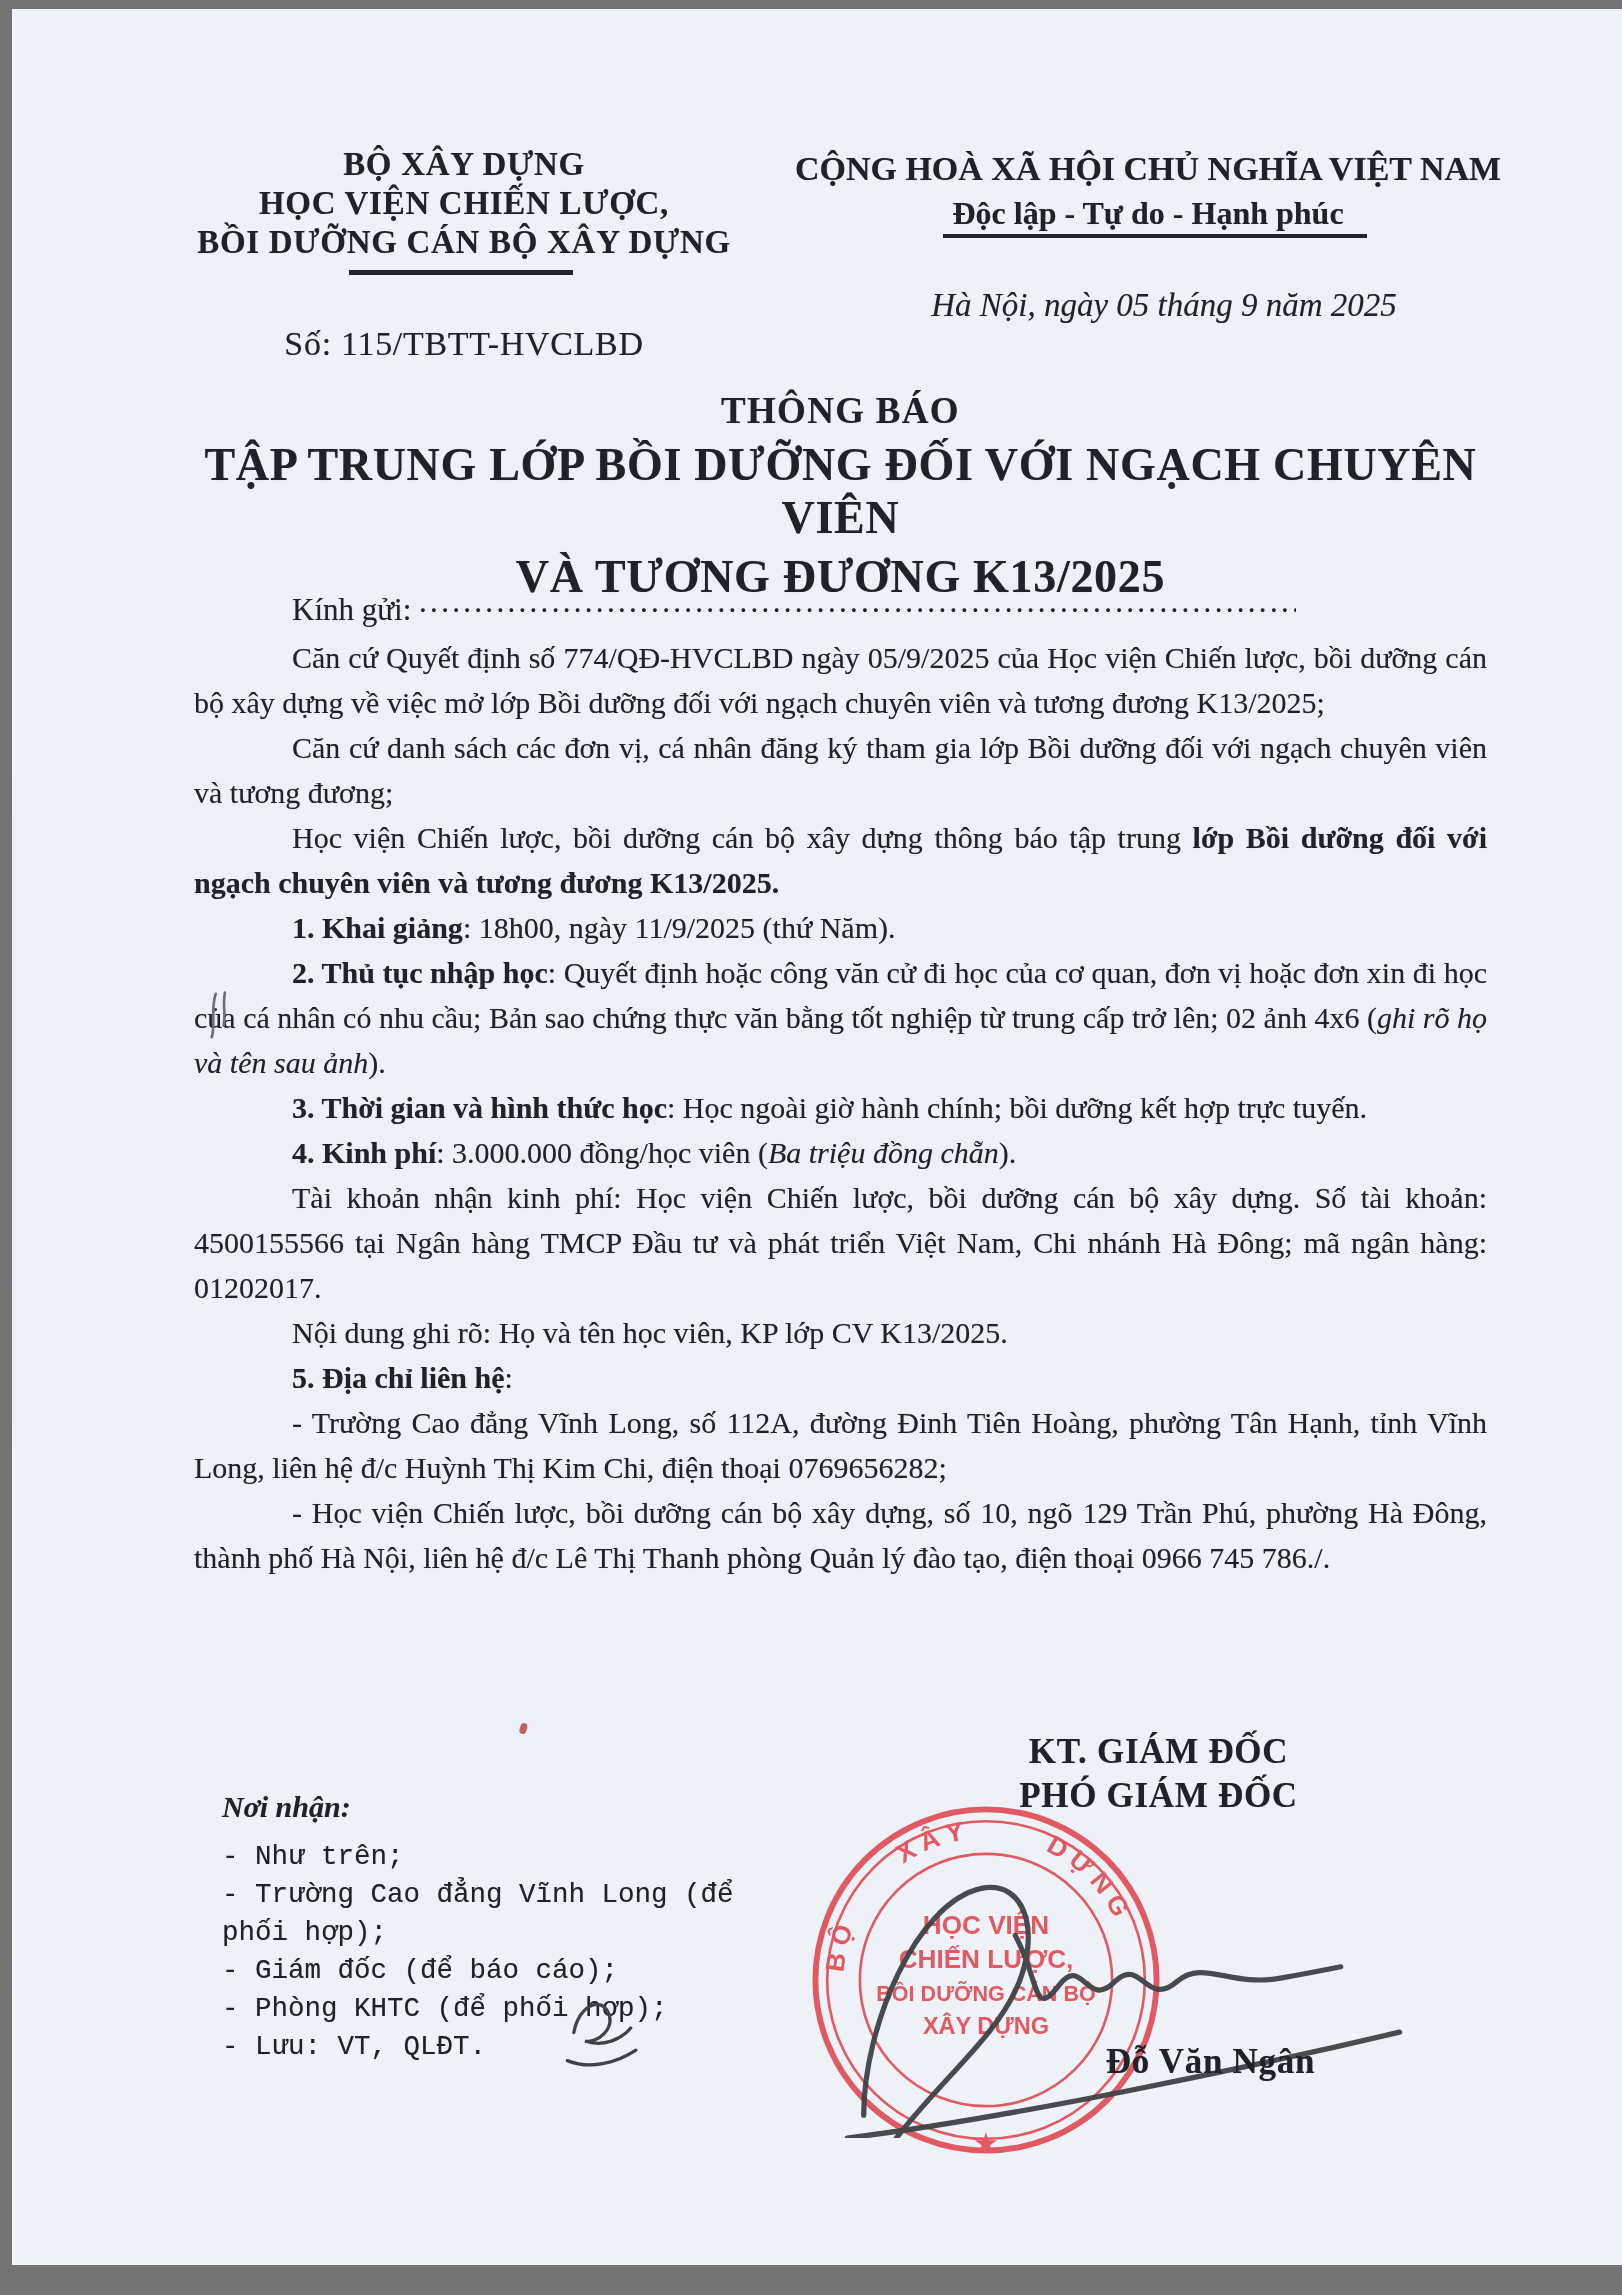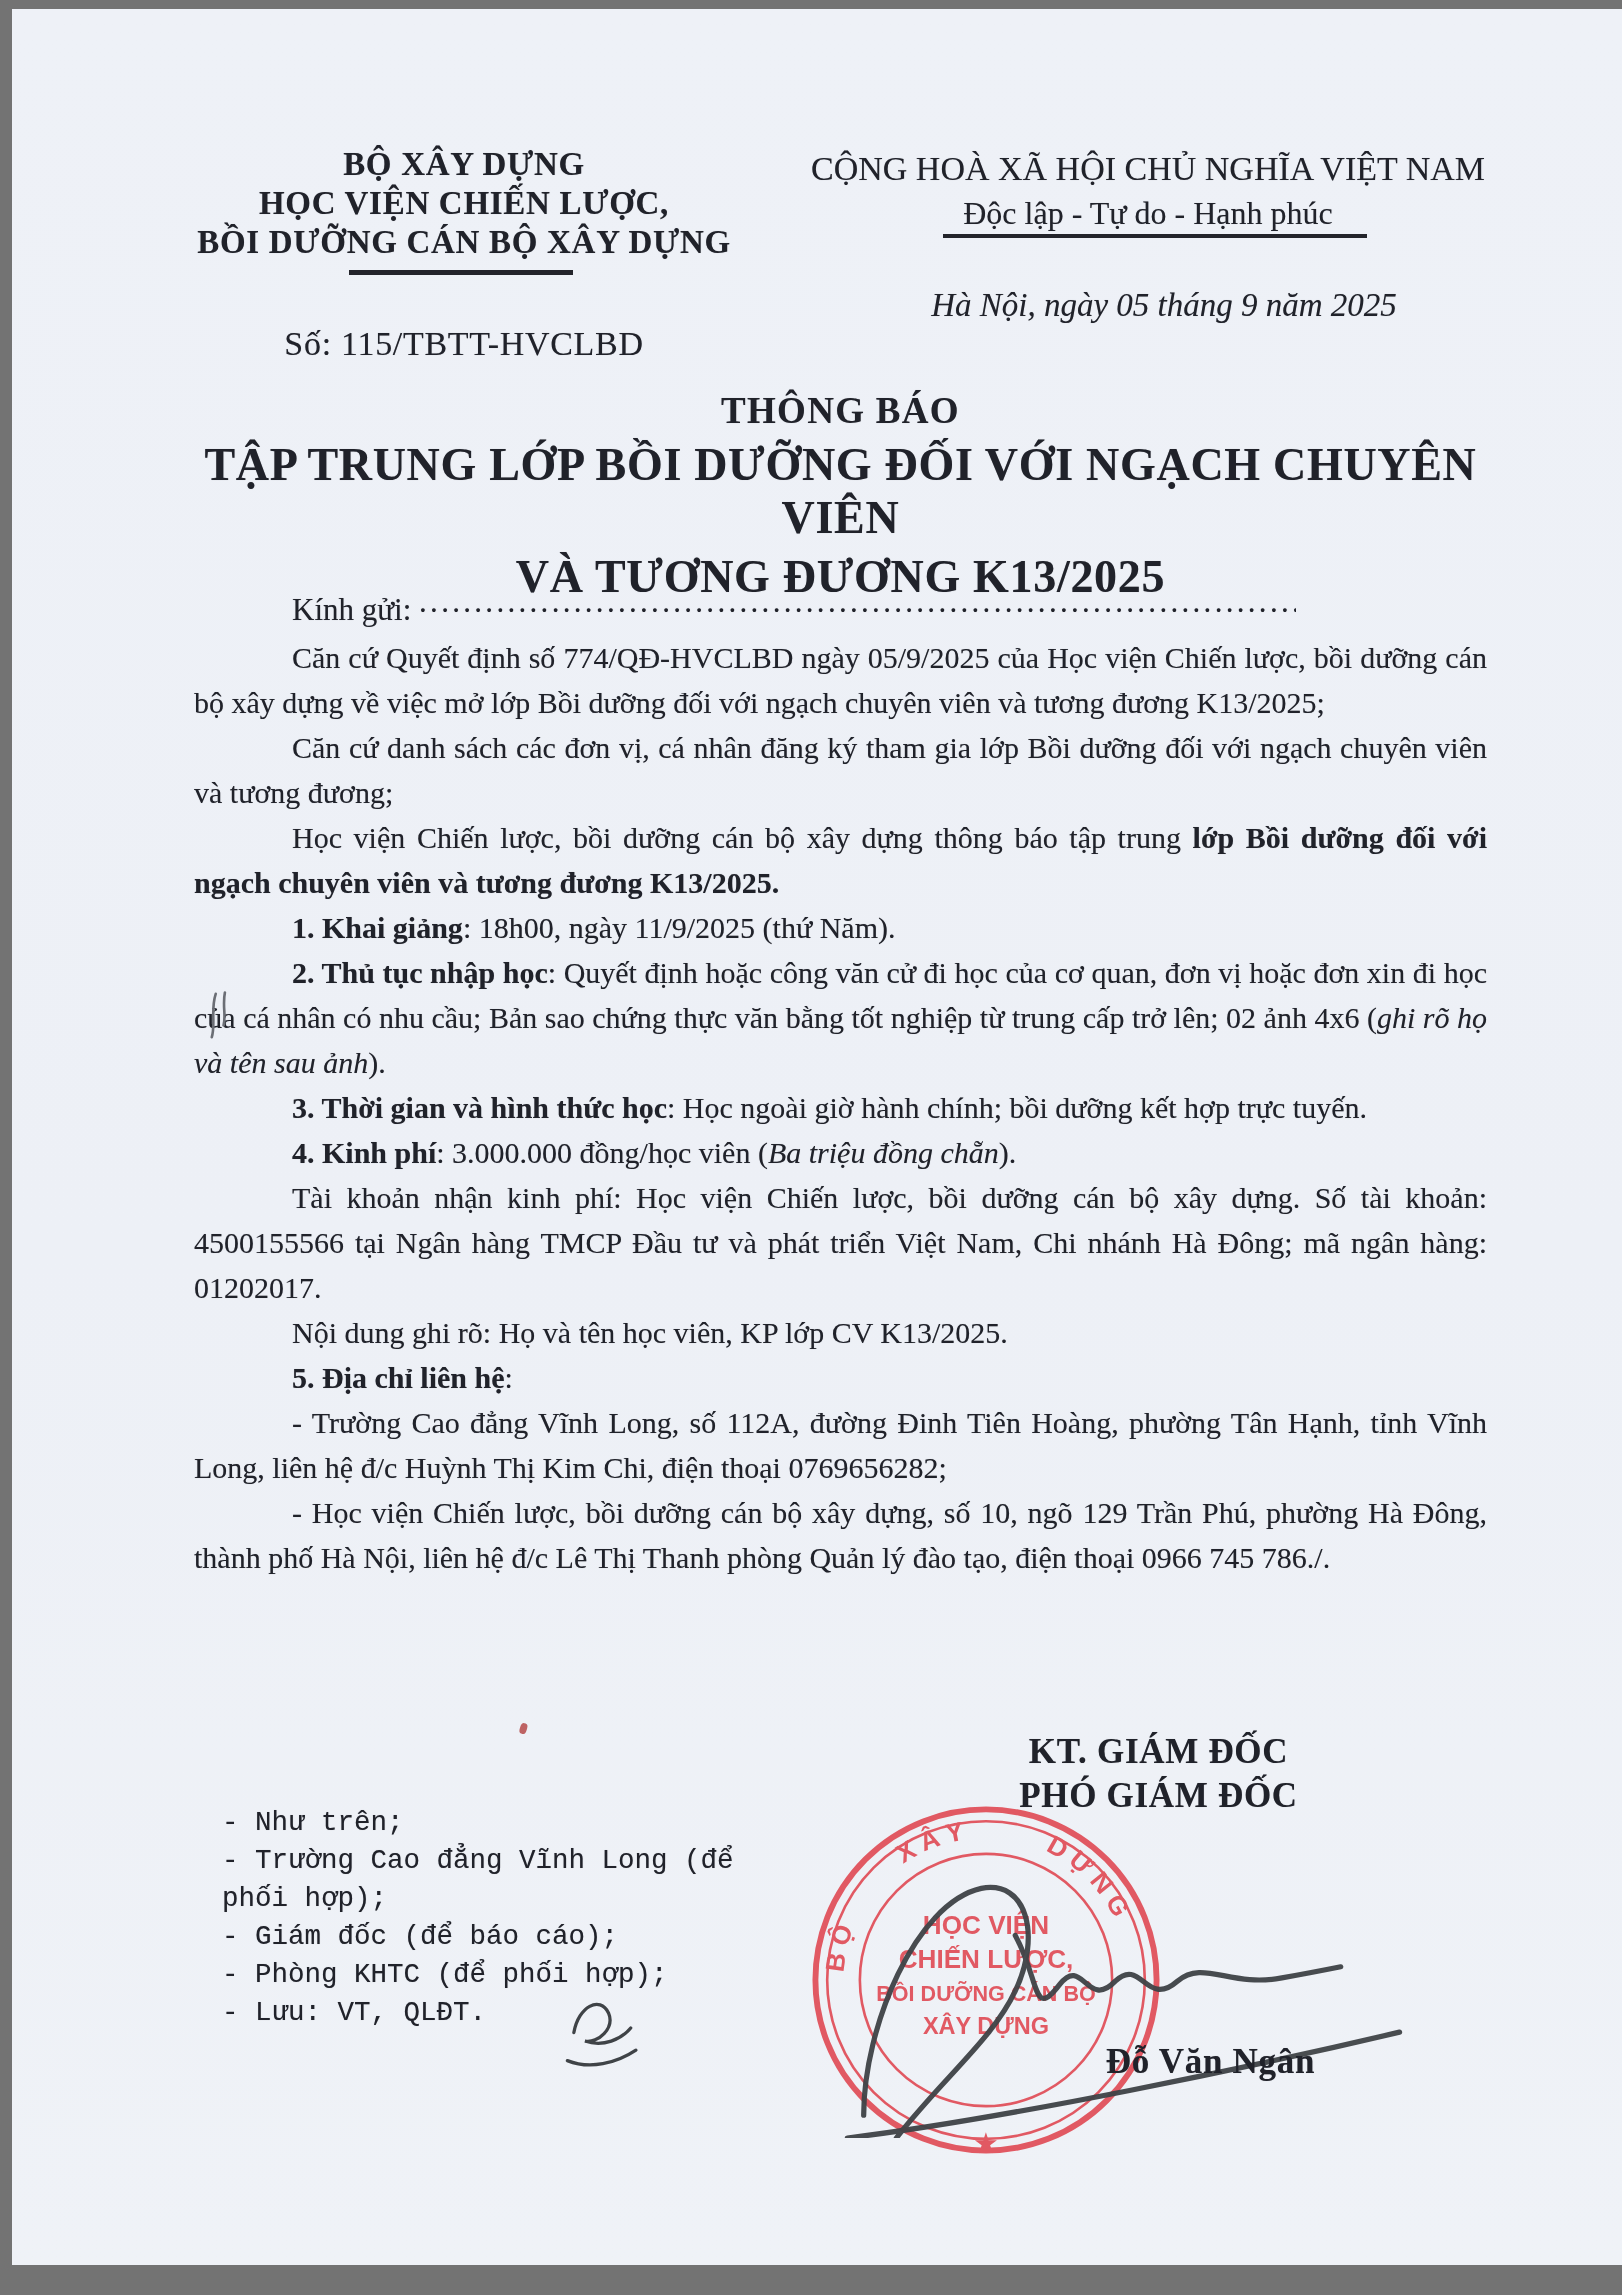--- a/index.html
+++ b/index.html
@@ -7,21 +7,21 @@
         font-family:"Liberation Serif","DejaVu Serif",serif;color:#20222a;}
   .paper{position:absolute;left:11.8px;top:9.2px;width:1611px;height:2256px;
          background:linear-gradient(180deg,#eef1f7 0%,#edf0f6 55%,#eff2f7 100%);}
   .abs{position:absolute;}
   .ctr{text-align:center;}
   .b{font-weight:bold;}
   .i{font-style:italic;}
   .hdr-left{left:196px;top:145px;width:536px;font-size:33px;font-weight:bold;line-height:39px;letter-spacing:0.7px;}
   .hdr-rule-l{left:349px;top:270px;width:224px;height:4.6px;background:#23242b;}
   .so-line{left:196px;top:285px;width:536px;font-size:34px;letter-spacing:0.7px;margin-top:40px;}
-  .hdr-right{left:772px;top:148px;width:752px;font-size:34px;font-weight:normal;line-height:41px;letter-spacing:0px;}
+  .hdr-right{left:772px;top:148px;width:752px;font-size:34px;font-weight:bold;line-height:41px;letter-spacing:0px;}
   .motto{font-size:32px;margin-top:3.9px;}
   .hdr-rule-r{left:943px;top:234px;width:424px;height:3.9px;background:#23242b;}
   .dateline{left:837px;top:287px;width:654px;font-size:33px;font-style:italic;}
   .title-block{left:193px;top:389px;width:1295px;}
   .title-1{font-size:37px;font-weight:bold;letter-spacing:1.3px;}
   .title-2{font-size:46px;font-weight:bold;margin-top:5.9px;letter-spacing:0.7px;}
   .salutation{left:292px;top:584px;width:1200px;font-size:31px;white-space:nowrap;}
   .dots{display:inline-block;vertical-align:baseline;width:877px;overflow:hidden;letter-spacing:3.3px;}
   .body-block{left:194px;top:635px;width:1293px;font-size:30px;line-height:45px;text-align:justify;}
   .para{margin:0;text-indent:98px;}
@@ -79,20 +79,21 @@
     <p class="para"><span class="b">3. Thời gian và hình thức học</span><span>: Học ngoài giờ hành chính; bồi dưỡng kết hợp trực tuyến.</span></p>
     <p class="para"><span class="b">4. Kinh phí</span><span>: 3.000.000 đồng/học viên (</span><span class="i">Ba triệu đồng chẵn</span><span>).</span></p>
     <p class="para"><span>Tài khoản nhận kinh phí: Học viện Chiến lược, bồi dưỡng cán bộ xây dựng. Số tài khoản: 4500155566 tại Ngân hàng TMCP Đầu tư và phát triển Việt Nam, Chi nhánh Hà Đông; mã ngân hàng: 01202017.</span></p>
     <p class="para"><span>Nội dung ghi rõ: Họ và tên học viên, KP lớp CV K13/2025.</span></p>
     <p class="para"><span class="b">5. Địa chỉ liên hệ</span><span>:</span></p>
     <p class="para"><span>- Trường Cao đẳng Vĩnh Long, số 112A, đường Đinh Tiên Hoàng, phường Tân Hạnh, tỉnh Vĩnh Long, liên hệ đ/c Huỳnh Thị Kim Chi, điện thoại 0769656282;</span></p>
     <p class="para"><span>- Học viện Chiến lược, bồi dưỡng cán bộ xây dựng, số 10, ngõ 129 Trần Phú, phường Hà Đông, thành phố Hà Nội, liên hệ đ/c Lê Thị Thanh phòng Quản lý đào tạo, điện thoại 0966 745 786./.</span></p>
   </div>
 
   <div class="abs recipients soft">
+    <div class="recip-label">Nơi nhận:</div>
     <div class="recip-items">
       <div>- Như trên;</div>
       <div>- Trường Cao đẳng Vĩnh Long (để phối hợp);</div>
       <div>- Giám đốc (để báo cáo);</div>
       <div>- Phòng KHTC (để phối hợp);</div>
       <div>- Lưu: VT, QLĐT.</div>
     </div>
   </div>
 
   <div class="abs sig-titles ctr soft">

